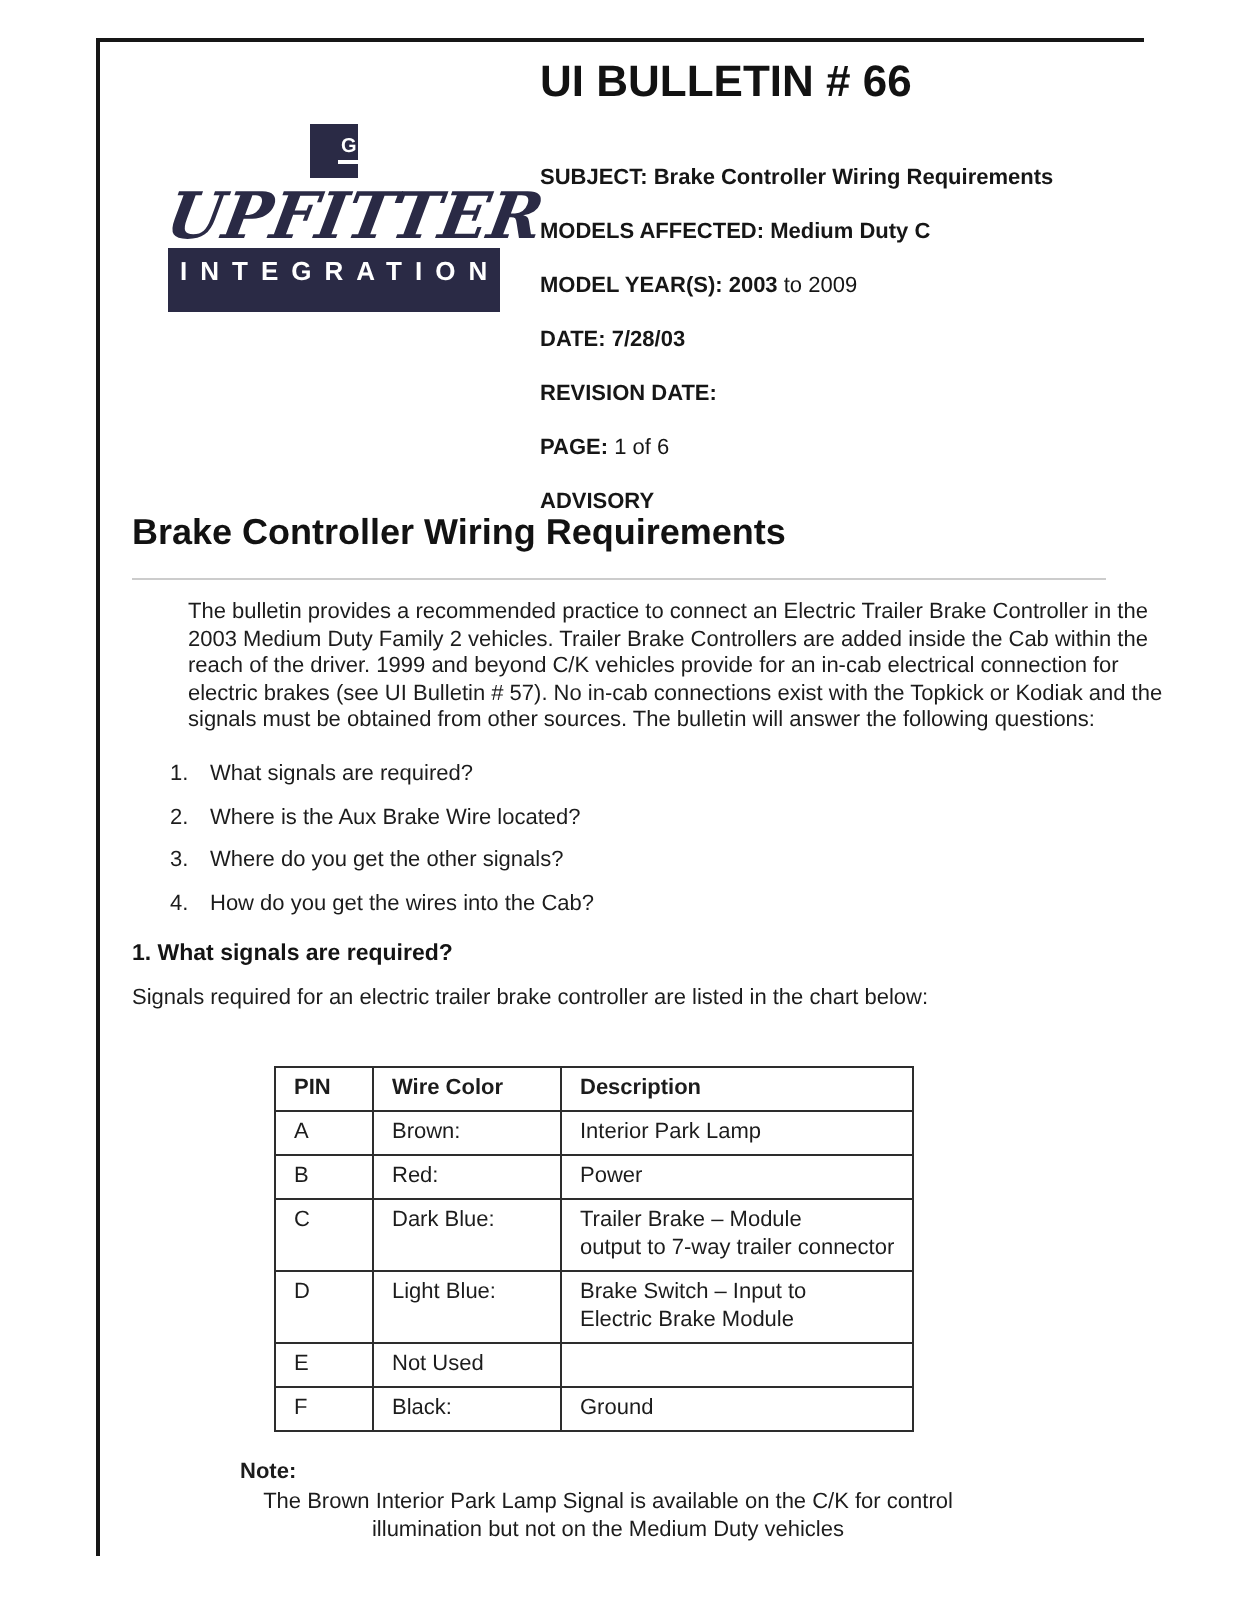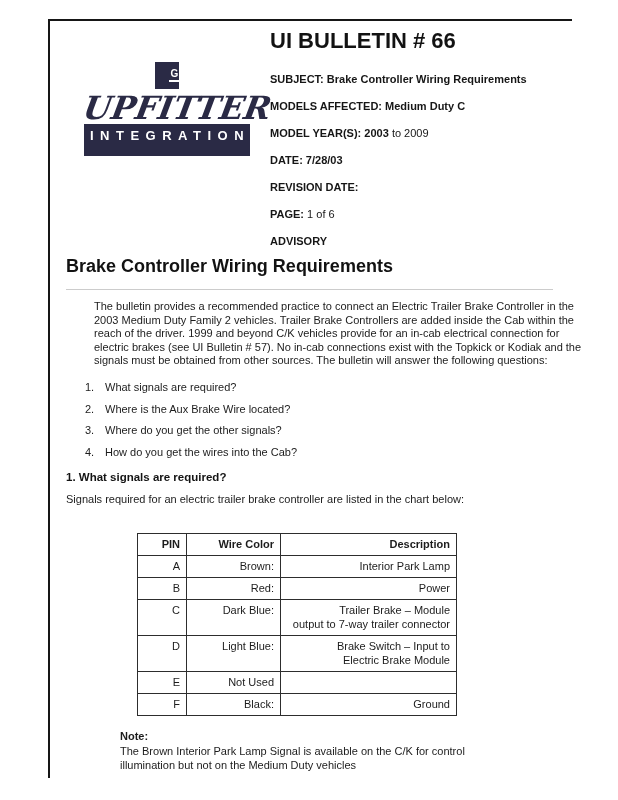--- a/index.html
+++ b/index.html
@@ -32,21 +32,21 @@
     margin-top: 2px; white-space: nowrap; letter-spacing: 0px;
   }
   .integration {
     background: #2a2a45; color: #ffffff; font-weight: bold; font-size: 13px;
     letter-spacing: 6.5px; height: 32px; line-height: 23px; margin-top: -1px;
     text-align: center; white-space: nowrap; overflow: hidden; text-indent: 6px;
   }
 
   
   .bulletin { position: absolute; left: 270px; top: 28px; width: 340px; }
-  .bulletin-title { font-size: 22px; font-weight: bold; margin: 0 0 19px 0; color: #121212; }
+  .bulletin-title { font-size: 22px; font-weight: bold; margin: 0 0 29px 0; color: #121212; }
   .field { font-size: 11px; font-weight: bold; margin-bottom: 14px; line-height: 13px; color: #161616; }
   .field .regular { font-weight: normal; }
 
   
   .doc-title { position: absolute; left: 66px; top: 256px; font-size: 18px; font-weight: bold; color: #121212; }
   .divider { position: absolute; left: 66px; top: 289px; width: 487px; height: 1px; background: #cccccc; }
   .intro {
     position: absolute; left: 66px; top: 300px; width: 508px;
     font-size: 11px; line-height: 13.6px; white-space: pre-line; margin-left: 28px;
   }
@@ -56,33 +56,33 @@
 
   .sec-heading { position: absolute; left: 66px; top: 471px; font-size: 11.5px; font-weight: bold; color: #141414; }
   .sec-lines { position: absolute; left: 66px; top: 492px; font-size: 11px; line-height: 14px; }
 
   
   .wire-table {
     position: absolute; left: 137px; top: 533px;
     border-collapse: collapse; font-size: 11px; table-layout: fixed;
   }
   .wire-table th, .wire-table td {
-    border: 1.6px solid #2d2d2d; text-align: right; vertical-align: top;
+    border: 1.6px solid #2d2d2d; text-align: left; vertical-align: top;
     padding: 3px 6px 4px 9px; line-height: 14px;
   }
   .wire-table th { font-weight: bold; }
   .col-pin { width: 49px; }
   .col-color { width: 94px; }
   .col-desc { width: 176px; }
   .desc-cell { white-space: pre-line; }
 
   
   .note { position: absolute; left: 120px; top: 729px; display: flex; font-size: 11px; line-height: 14.5px; flex-direction: column; }
   .note-label { font-weight: bold; margin-right: 6px; flex: none; }
-  .note-text { width: 368px; }
+  .note-text { width: 368px; text-align: center; }
 </style>
 </head>
 <body>
 
 <div class="page">
 
   <div class="frame-top"></div>
   <div class="frame-left"></div>
 
   <div class="logo">

